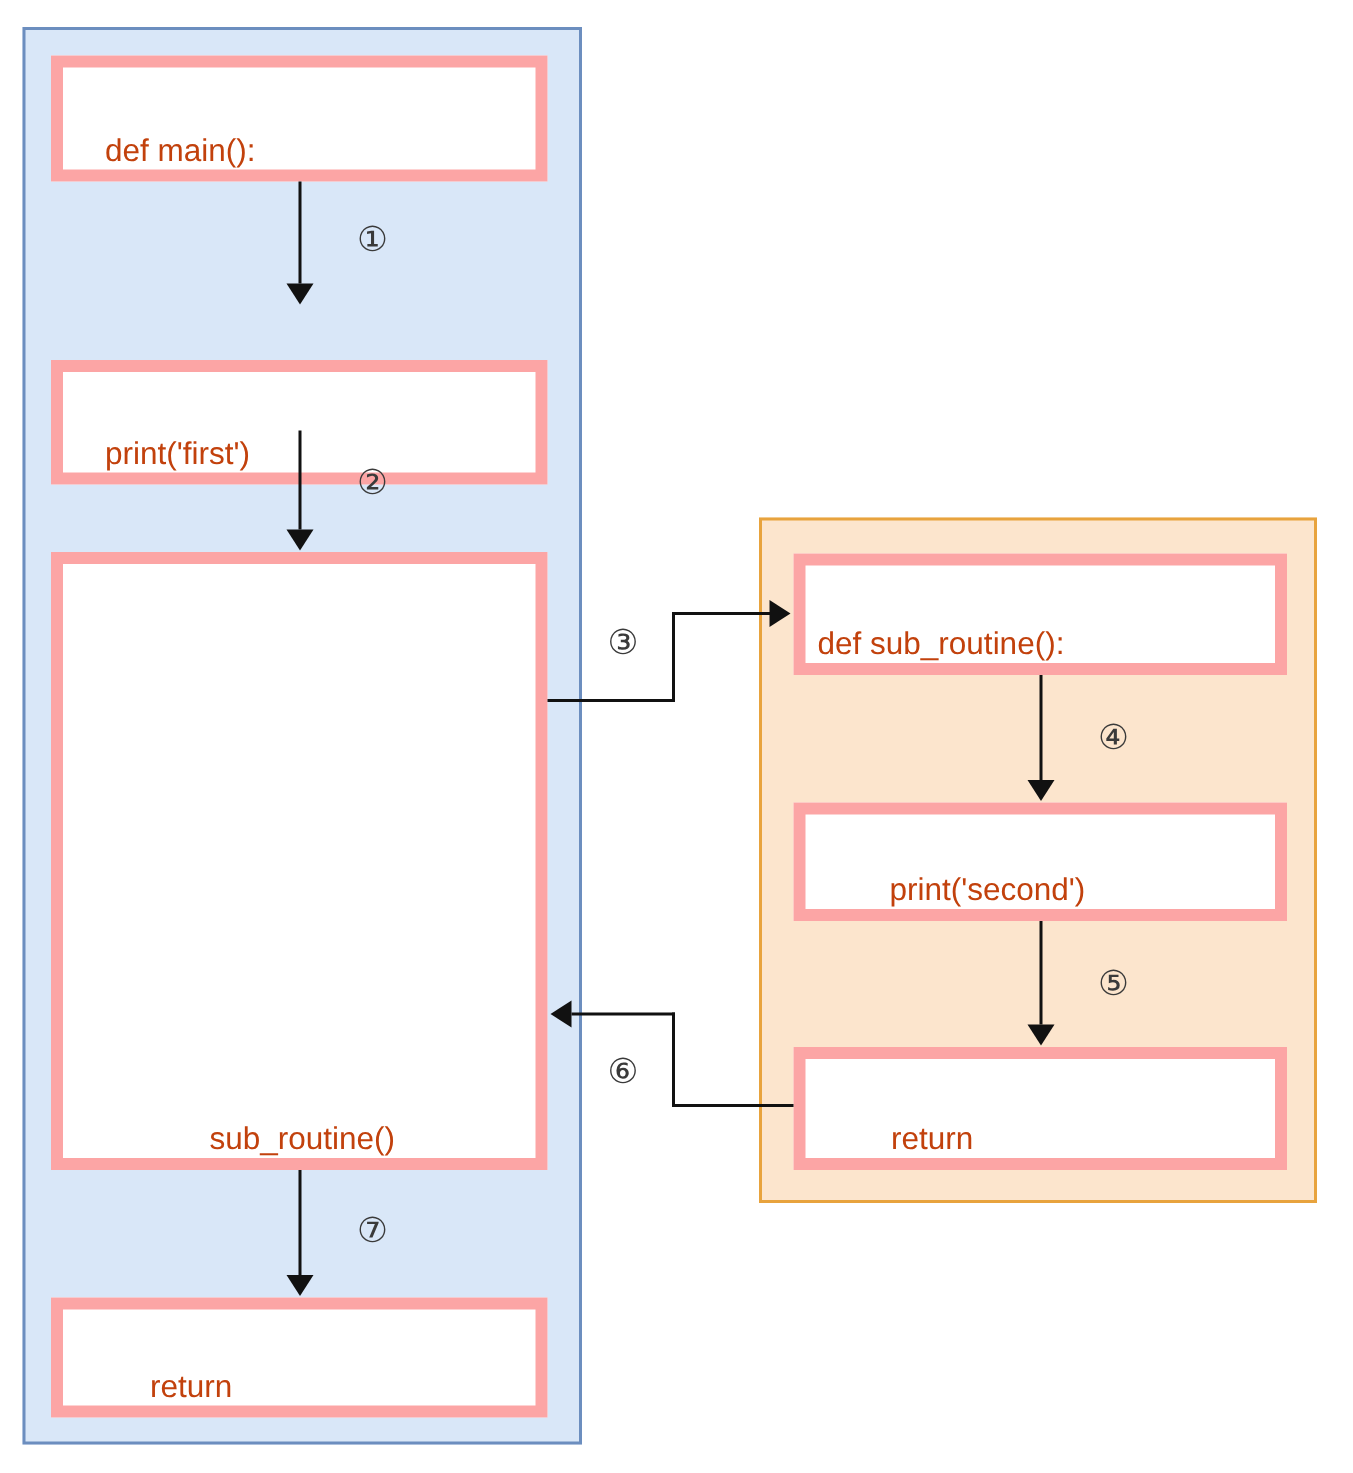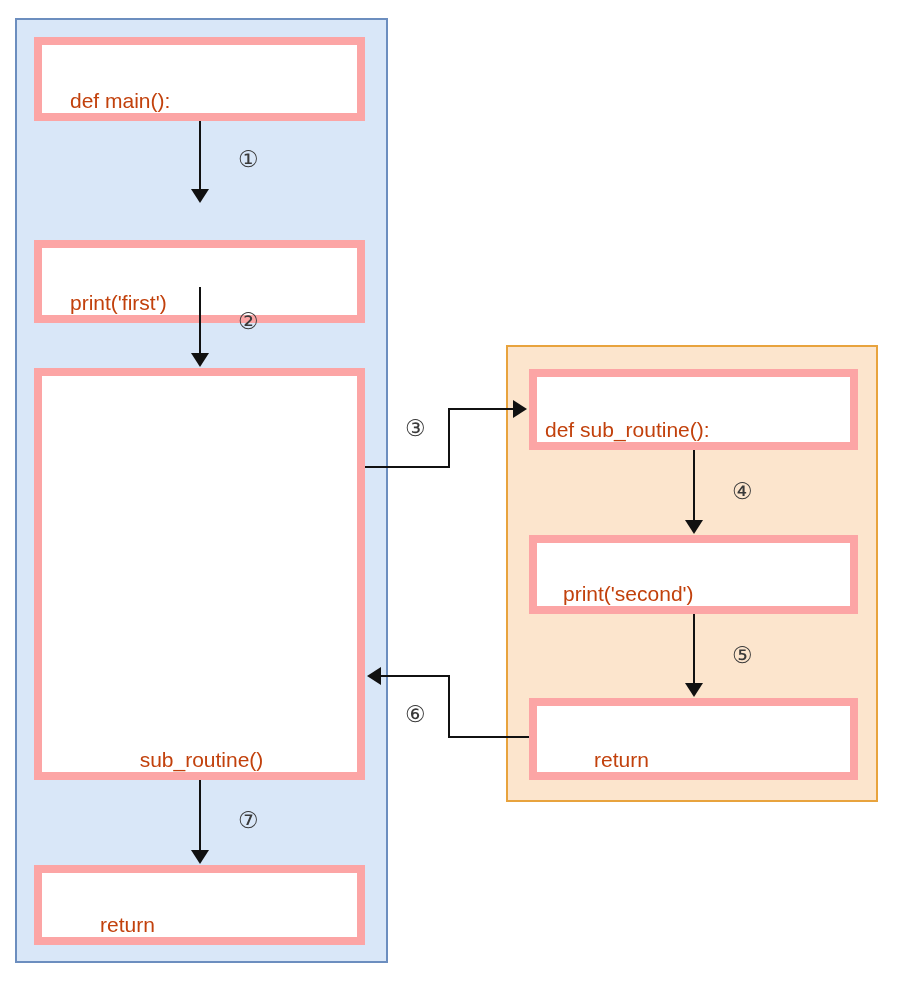--- a/index.html
+++ b/index.html
@@ -67,21 +67,21 @@
   
   .n-subdef    { left: 529px; top: 369px; width: 329px; height: 81px; }
   .n-second    { left: 529px; top: 535px; width: 329px; height: 79px; }
   .n-subret    { left: 529px; top: 698px; width: 329px; height: 82px; }
 
   .n-main  > .node-label,
   .n-first > .node-label { padding-left: 28px; }
   .n-mainret > .node-label { padding-left: 58px; }
   .n-subcall > .node-label { padding-left: 4px; }
   .n-subdef  > .node-label { padding-left: 8px; }
-  .n-second  > .node-label { padding-left: 26px; }
+  .n-second  > .node-label { padding-left: 56px; }
   .n-subret  > .node-label { padding-left: 57px; }
 
   
   .vline {
     position: absolute;
     width: 2px;
     background: #111111;
   }
   .hline {
     position: absolute;

